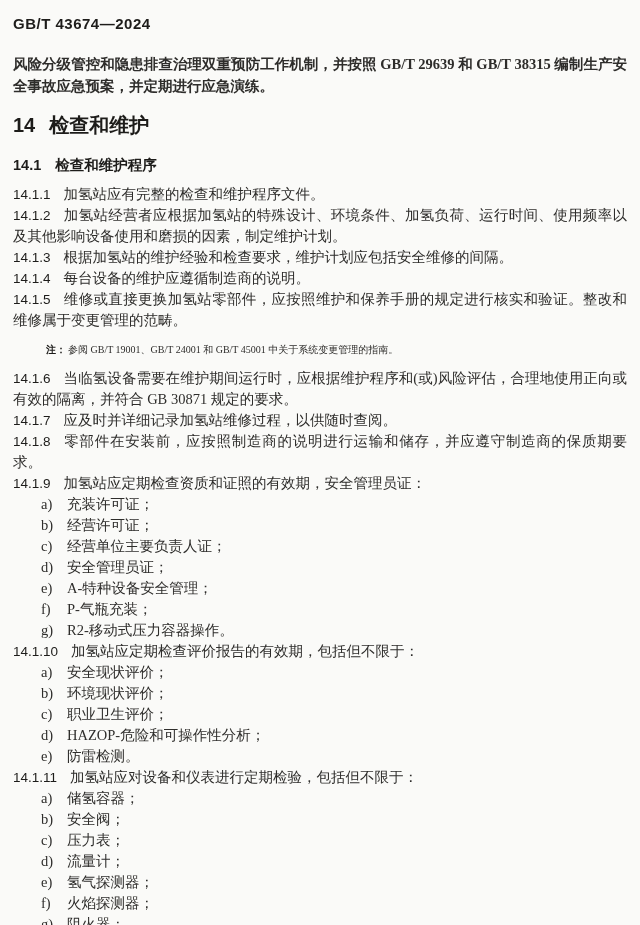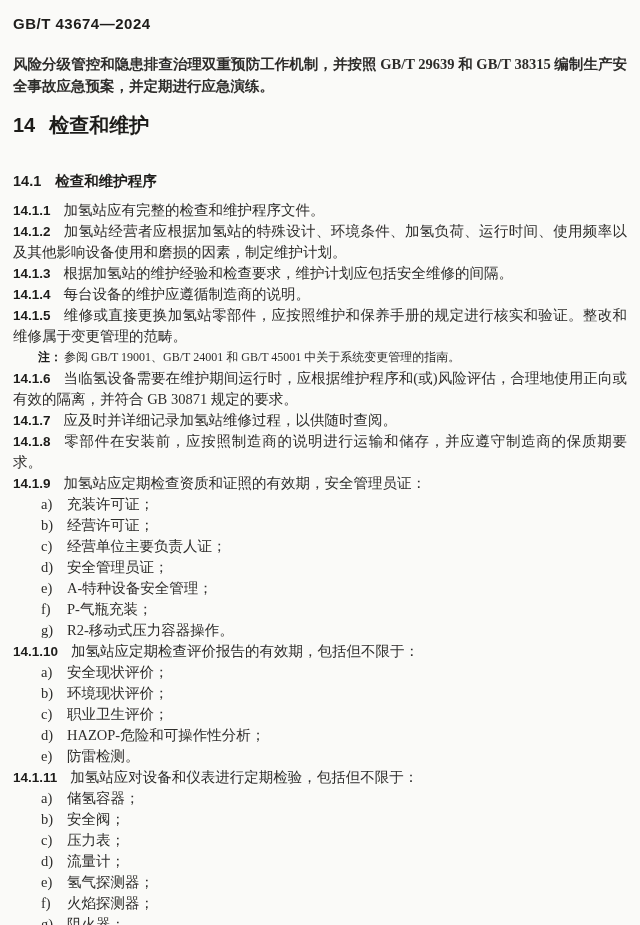--- a/index.html
+++ b/index.html
@@ -38,47 +38,47 @@
   
   .h-section {
     margin: 20px 0 0 0;
     font-family: "Liberation Sans", "DejaVu Sans", sans-serif;
     font-weight: 700;
     font-size: 20px;
     line-height: 17px;
     color: #1d1c1a;
   }
   .h-subsection {
-    margin: 39px 0 0 0;
+    margin: 23px 0 0 0;
     font-family: "Liberation Sans", "DejaVu Sans", sans-serif;
     font-weight: 700;
     font-size: 14.5px;
     line-height: 16px;
     color: #1d1c1a;
   }
   .h-num { margin-right: 14px; }
   .clauses { margin-top: 11px; }
   .clause {
     margin: 0;
     font-size: 14.5px;
     line-height: 21px;
     text-align: justify;
   }
   .cnum {
     font-family: "Liberation Sans", "DejaVu Sans", sans-serif;
-    font-weight: 700;
+    font-weight: 400;
     font-size: 13.5px;
     color: #1d1c1a;
     margin-right: 13px;
     white-space: nowrap;
   }
   .note {
-    margin: 0;
+    margin: 8px;
     padding-left: 25px;
-    font-size: 12px;
+    font-size: 10px;
     line-height: 21px;
     text-align: justify;
   }
   .note-label {
     font-family: "Liberation Sans", "DejaVu Sans", sans-serif;
     font-weight: 700;
     color: #1d1c1a;
     margin-right: 2px;
   }
   .list { margin: 0; }

